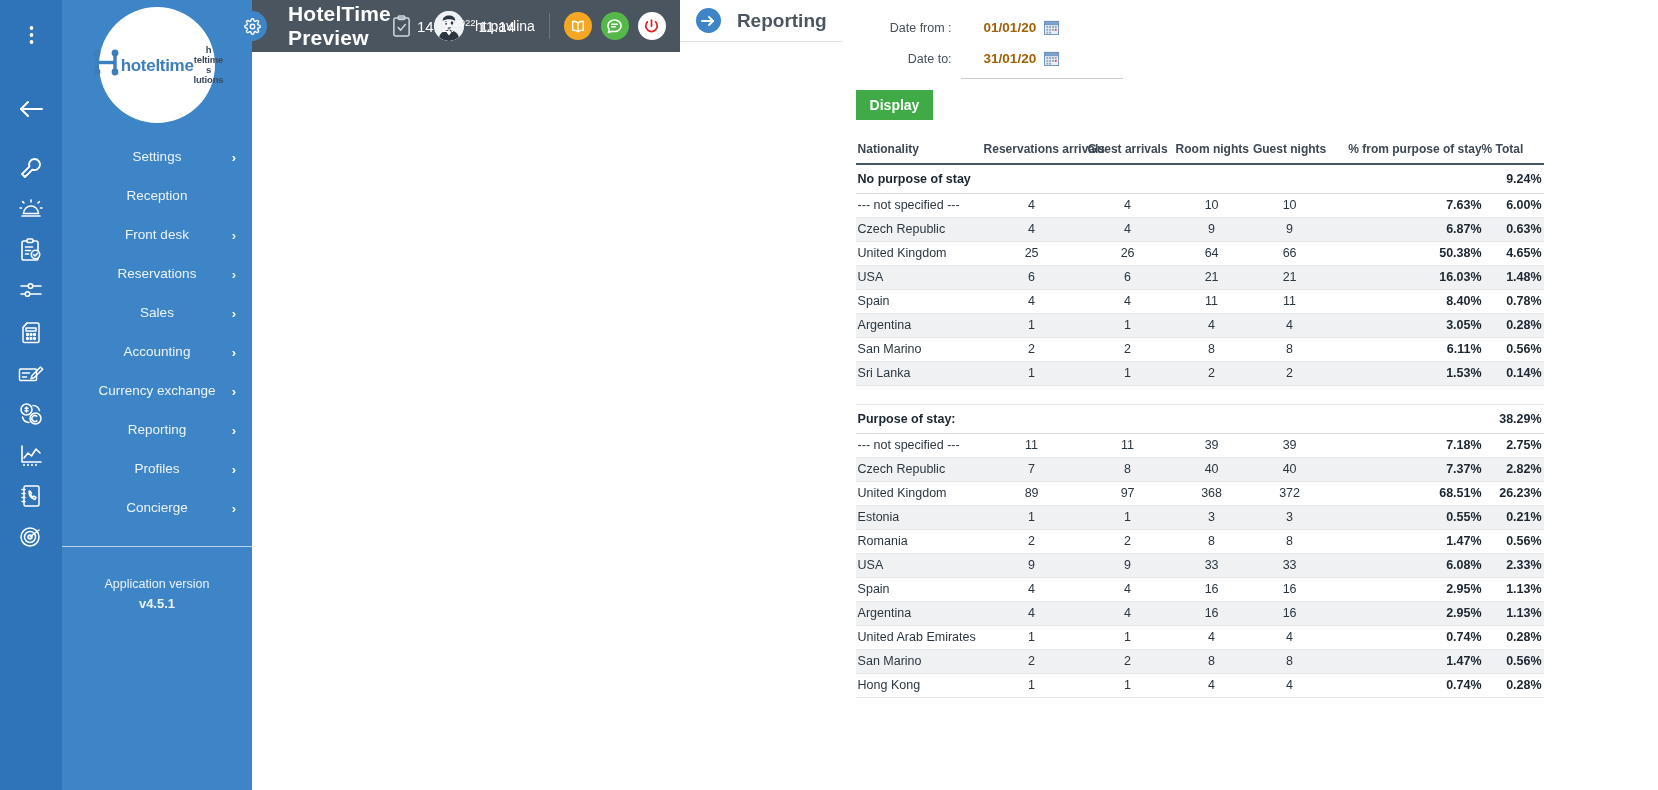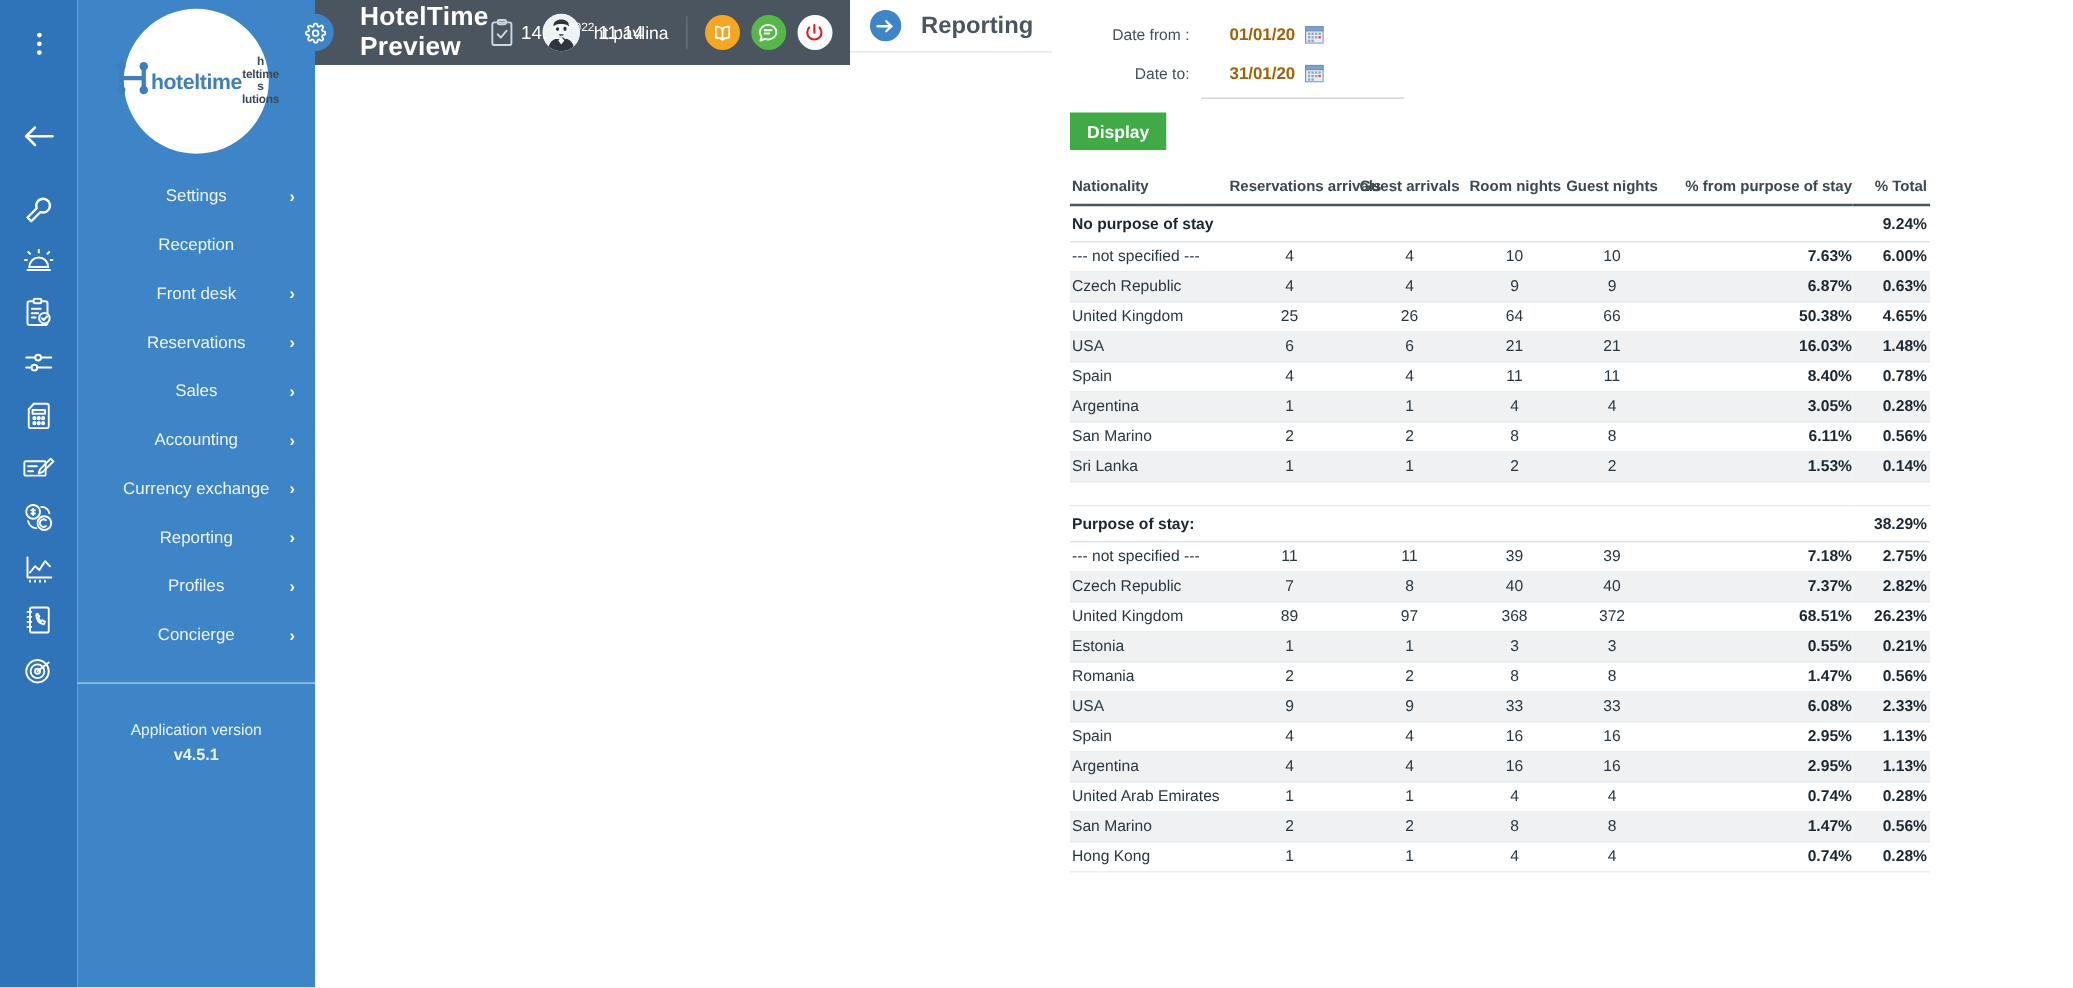--- a/index.html
+++ b/index.html
@@ -172,21 +172,21 @@
   th {
     font-size:12px; font-weight:bold; color:#3d4852;
     padding:0 0 7px 0; white-space:nowrap;
   }
   thead tr { border-bottom:2px solid #49555f; }
   .c-nat { width:128px; text-align:left; padding-left:2px; }
   .c-num { width:96px; text-align:center; }
   .c-rn  { width:72px; text-align:center; }
   .c-gn  { width:84px; text-align:center; }
   .c-pct { width:150px; text-align:right; }
-  .c-tot { width:62px; text-align:right; padding-right:2px; }
+  .c-tot { width:62px; text-align:left; padding-right:2px; }
 
   td {
     font-size:12.5px; color:#2b3740; padding:4px 0 5px;
     border-bottom:1px solid #e6e9ec;
   }
   tbody tr.alt td { background:#eff1f3; }
   td.c-nat { text-align:left; padding-left:2px; color:#2b3740; }
   td.c-num,td.c-rn,td.c-gn { text-align:center; }
   td.c-pct,td.c-tot { text-align:right; font-weight:bold; color:#1b2630; }
   td.c-tot { padding-right:2px; }

